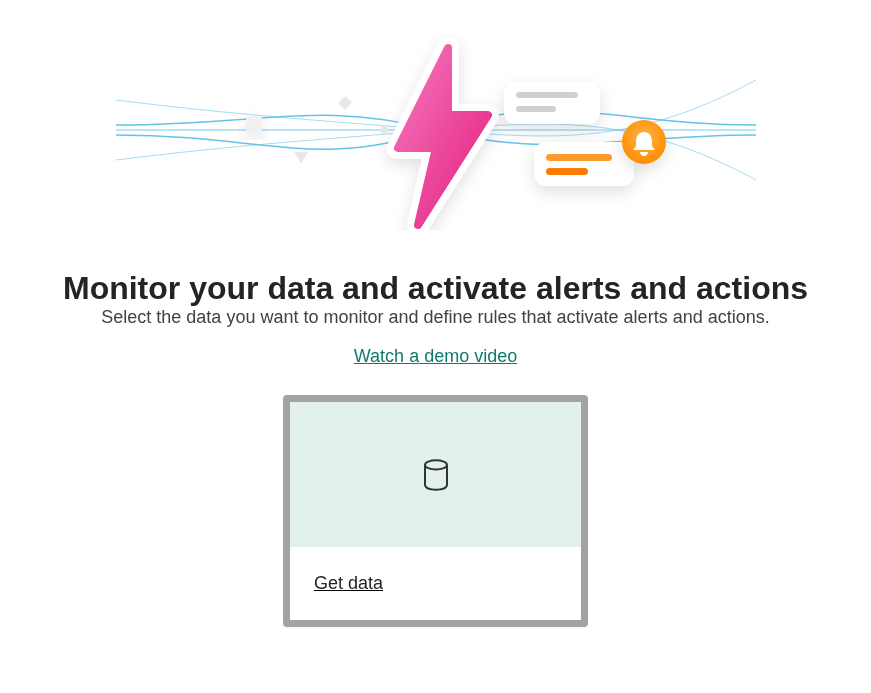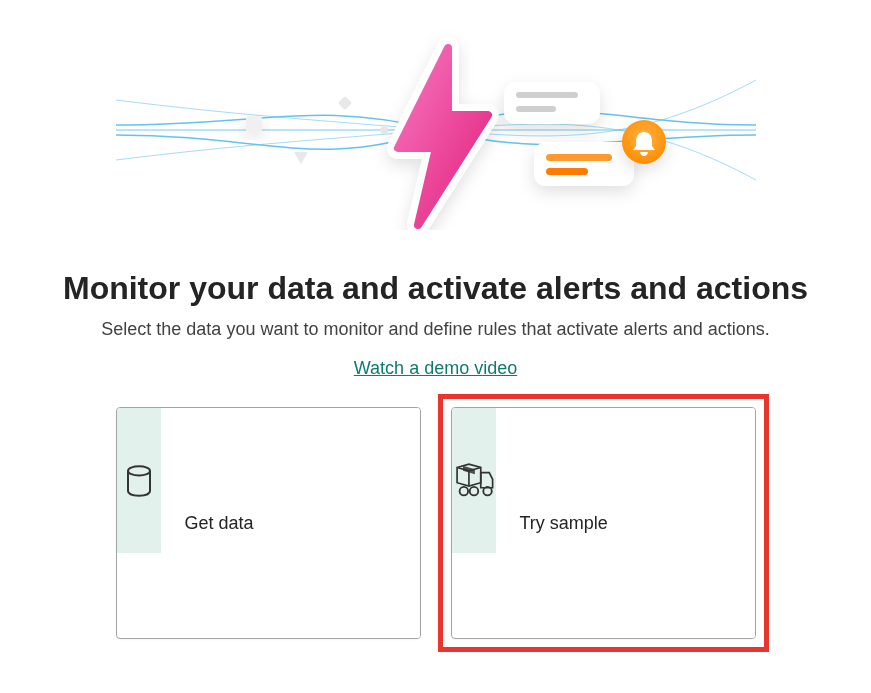--- a/index.html
+++ b/index.html
@@ -25,21 +25,20 @@
     }
     .hero-svg {
       width: 100%;
       height: 100%;
     }
     .heading {
       font-size: 32px;
       font-weight: 700;
       color: #242424;
       text-align: center;
-      margin-bottom: 12px;
     }
     .subtext {
       font-size: 18px;
       color: #424242;
       text-align: center;
       margin-bottom: 18px;
     }
     .demo-link {
       font-size: 18px;
       color: #0f7b6c;
@@ -57,27 +56,28 @@
       display: flex;
       gap: 30px;
       justify-content: center;
     }
     .card-wrapper {
       position: relative;
     }
     .card {
       width: 305px;
       height: 232px;
-      border: 1px solid #a3a3a3;
+      border: 7px solid #a3a3a3;
       border-radius: 4px;
       overflow: hidden;
       cursor: pointer;
       display: flex;
-      flex-direction: row;
+      flex-direction: column;
       box-shadow: 0 1px 2px rgba(0,0,0,0.04);
+      text-decoration: underline;
     }
     .card-top {
       background: #e2f1eb;
       height: 145px;
       display: flex;
       align-items: center;
       justify-content: center;
     }
     .card-bottom {
       background: #ffffff;
@@ -170,35 +170,13 @@
           <ellipse cx="24" cy="13" rx="12" ry="5" fill="none" stroke="#333" stroke-width="2.2"></ellipse>
           <path d="M 12 13 L 12 35 C 12 38 17 40 24 40 C 31 40 36 38 36 35 L 36 13" fill="none" stroke="#333" stroke-width="2.2"></path>
         </svg>
       </div>
       <div class="card-bottom">
         <span class="card-label">Get data</span>
       </div>
     </div>
   </div>
 
-  <div class="card-wrapper">
-    <div class="highlight-box"></div>
-    <div class="card">
-      <div class="card-top">
-        <svg class="icon-svg" viewBox="0 0 52 44">
-
-          <path d="M 6 6 L 20 2 L 34 6 L 34 24 L 20 28 L 6 24 Z" fill="none" stroke="#333" stroke-width="2"></path>
-          <path d="M 6 6 L 20 10 L 34 6 M 20 10 L 20 28" fill="none" stroke="#333" stroke-width="2"></path>
-          <path d="M 13 4 L 27 8 L 27 14 L 13 10 Z" fill="#333" opacity="0.85"></path>
-
-          <path d="M 34 12 L 44 12 L 48 20 L 48 30 L 34 30 Z" fill="none" stroke="#333" stroke-width="2"></path>
-
-          <circle cx="14" cy="34" r="5" fill="none" stroke="#333" stroke-width="2.2"></circle>
-          <circle cx="26" cy="34" r="5" fill="none" stroke="#333" stroke-width="2.2"></circle>
-          <circle cx="42" cy="34" r="5" fill="none" stroke="#333" stroke-width="2.2"></circle>
-        </svg>
-      </div>
-      <div class="card-bottom">
-        <span class="card-label">Try sample</span>
-      </div>
-    </div>
-  </div>
 </div>
 
 </body></html>

